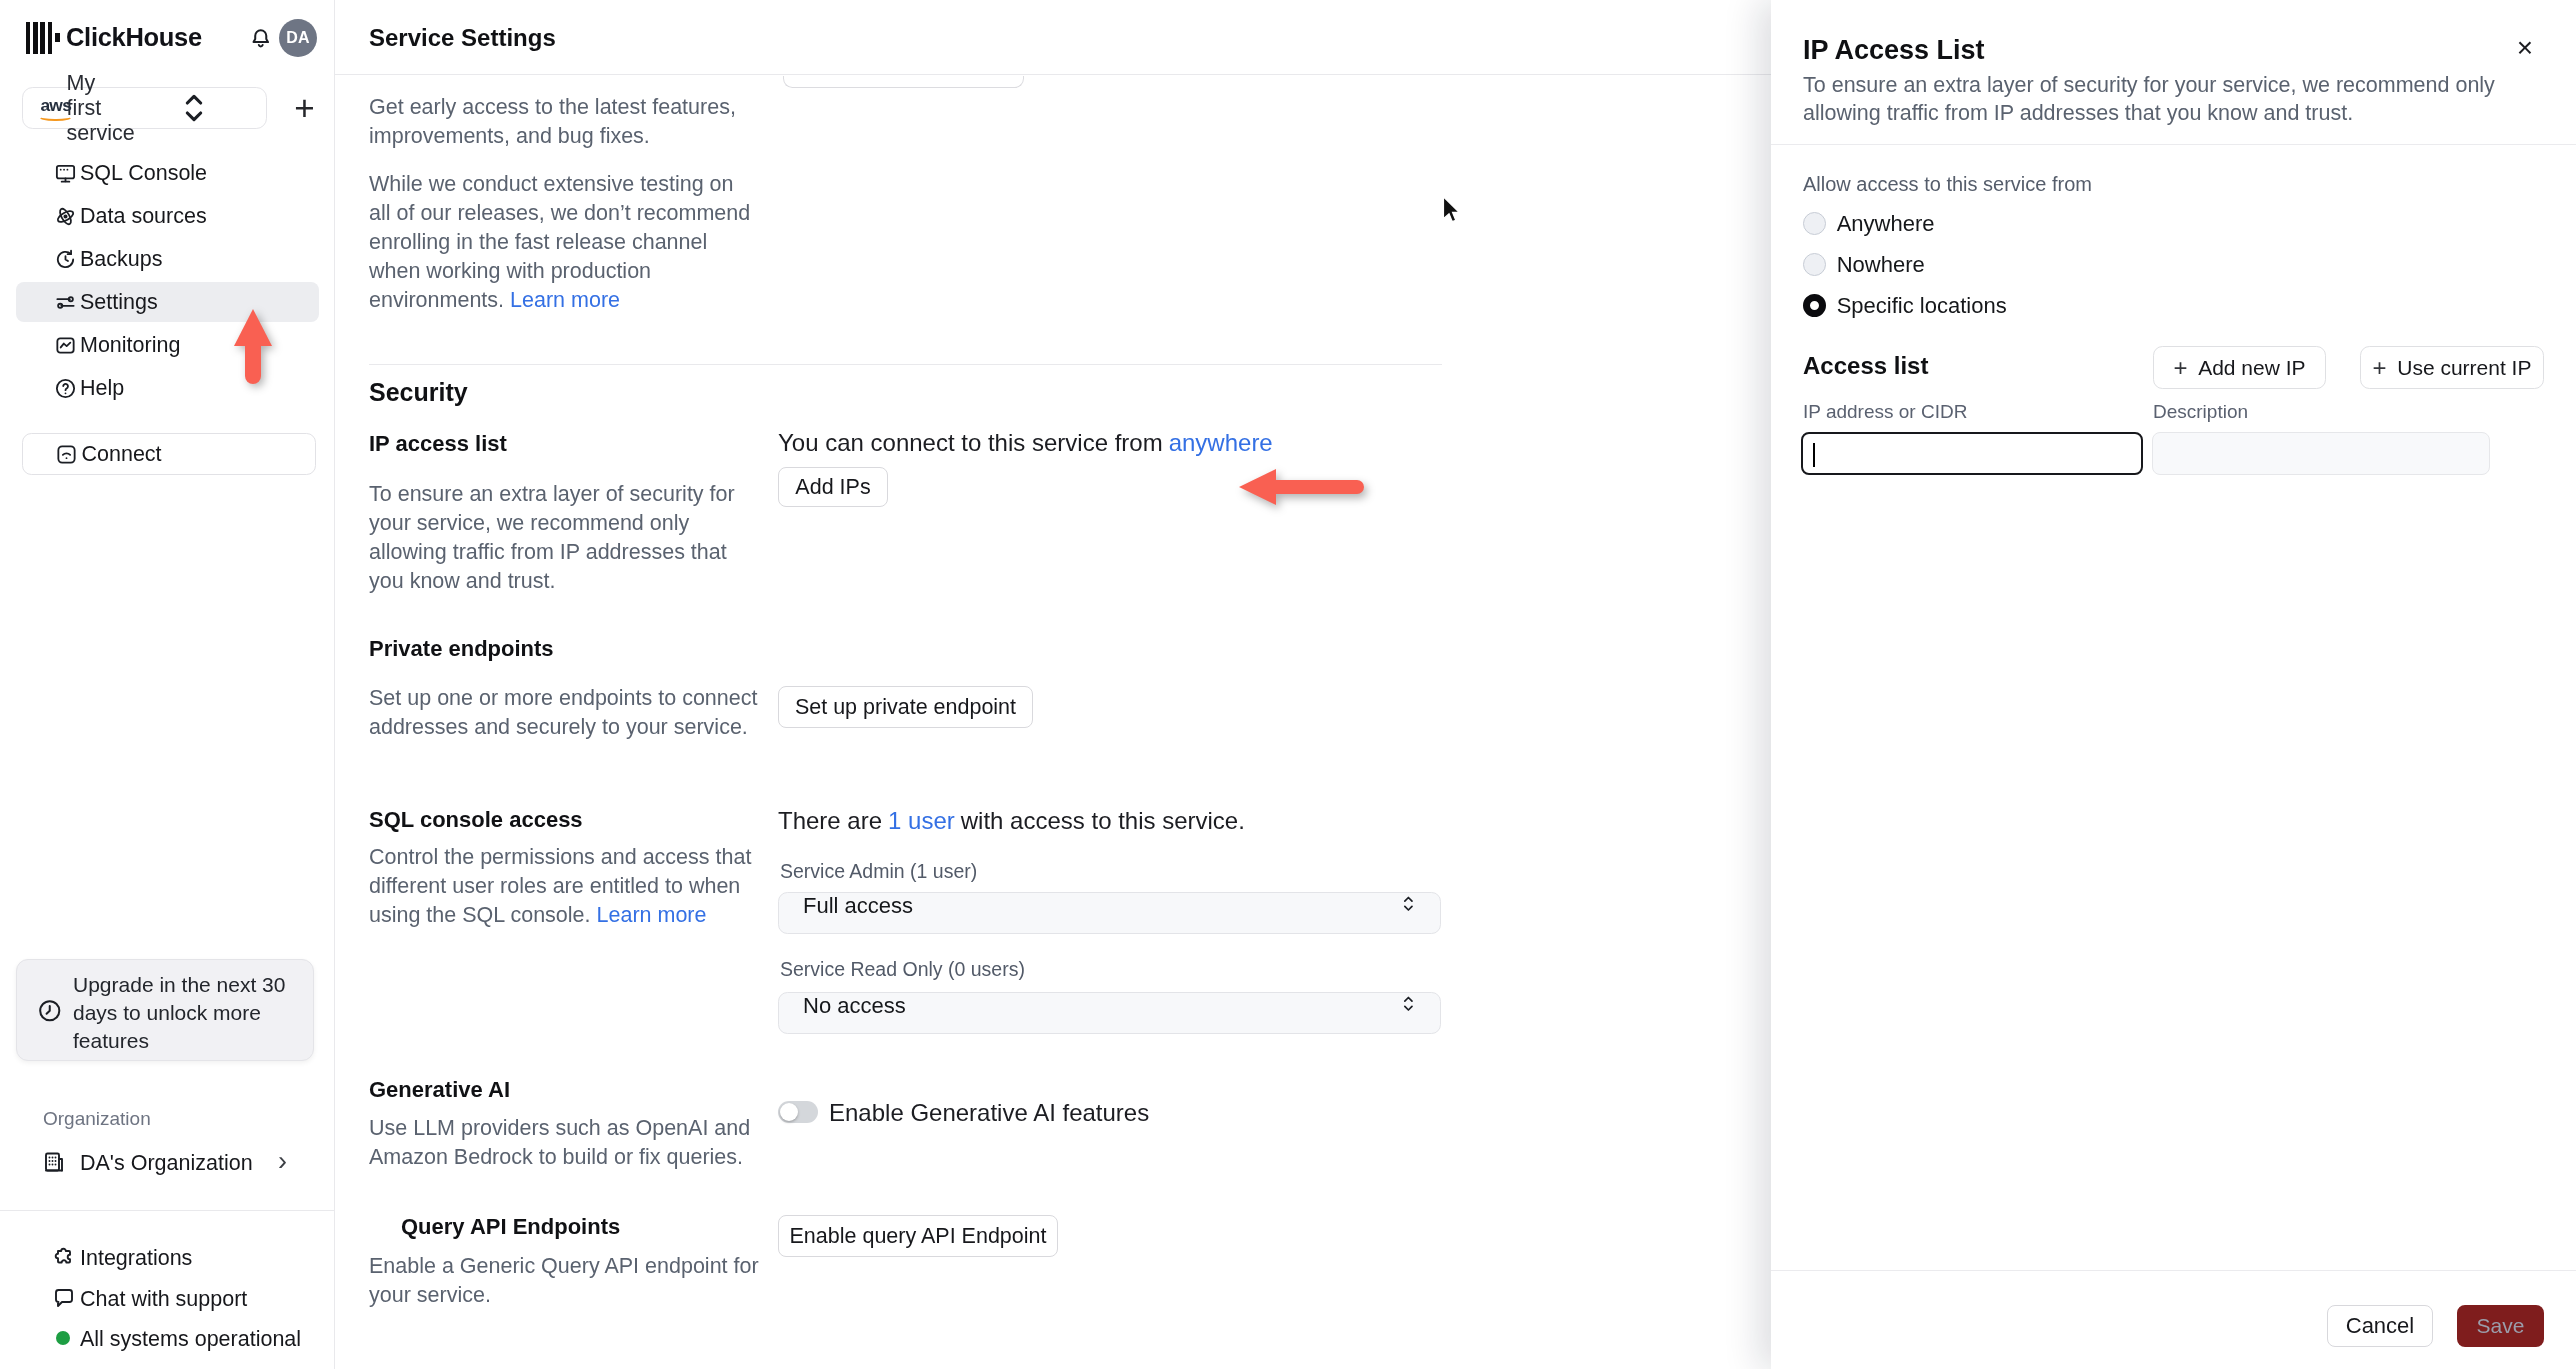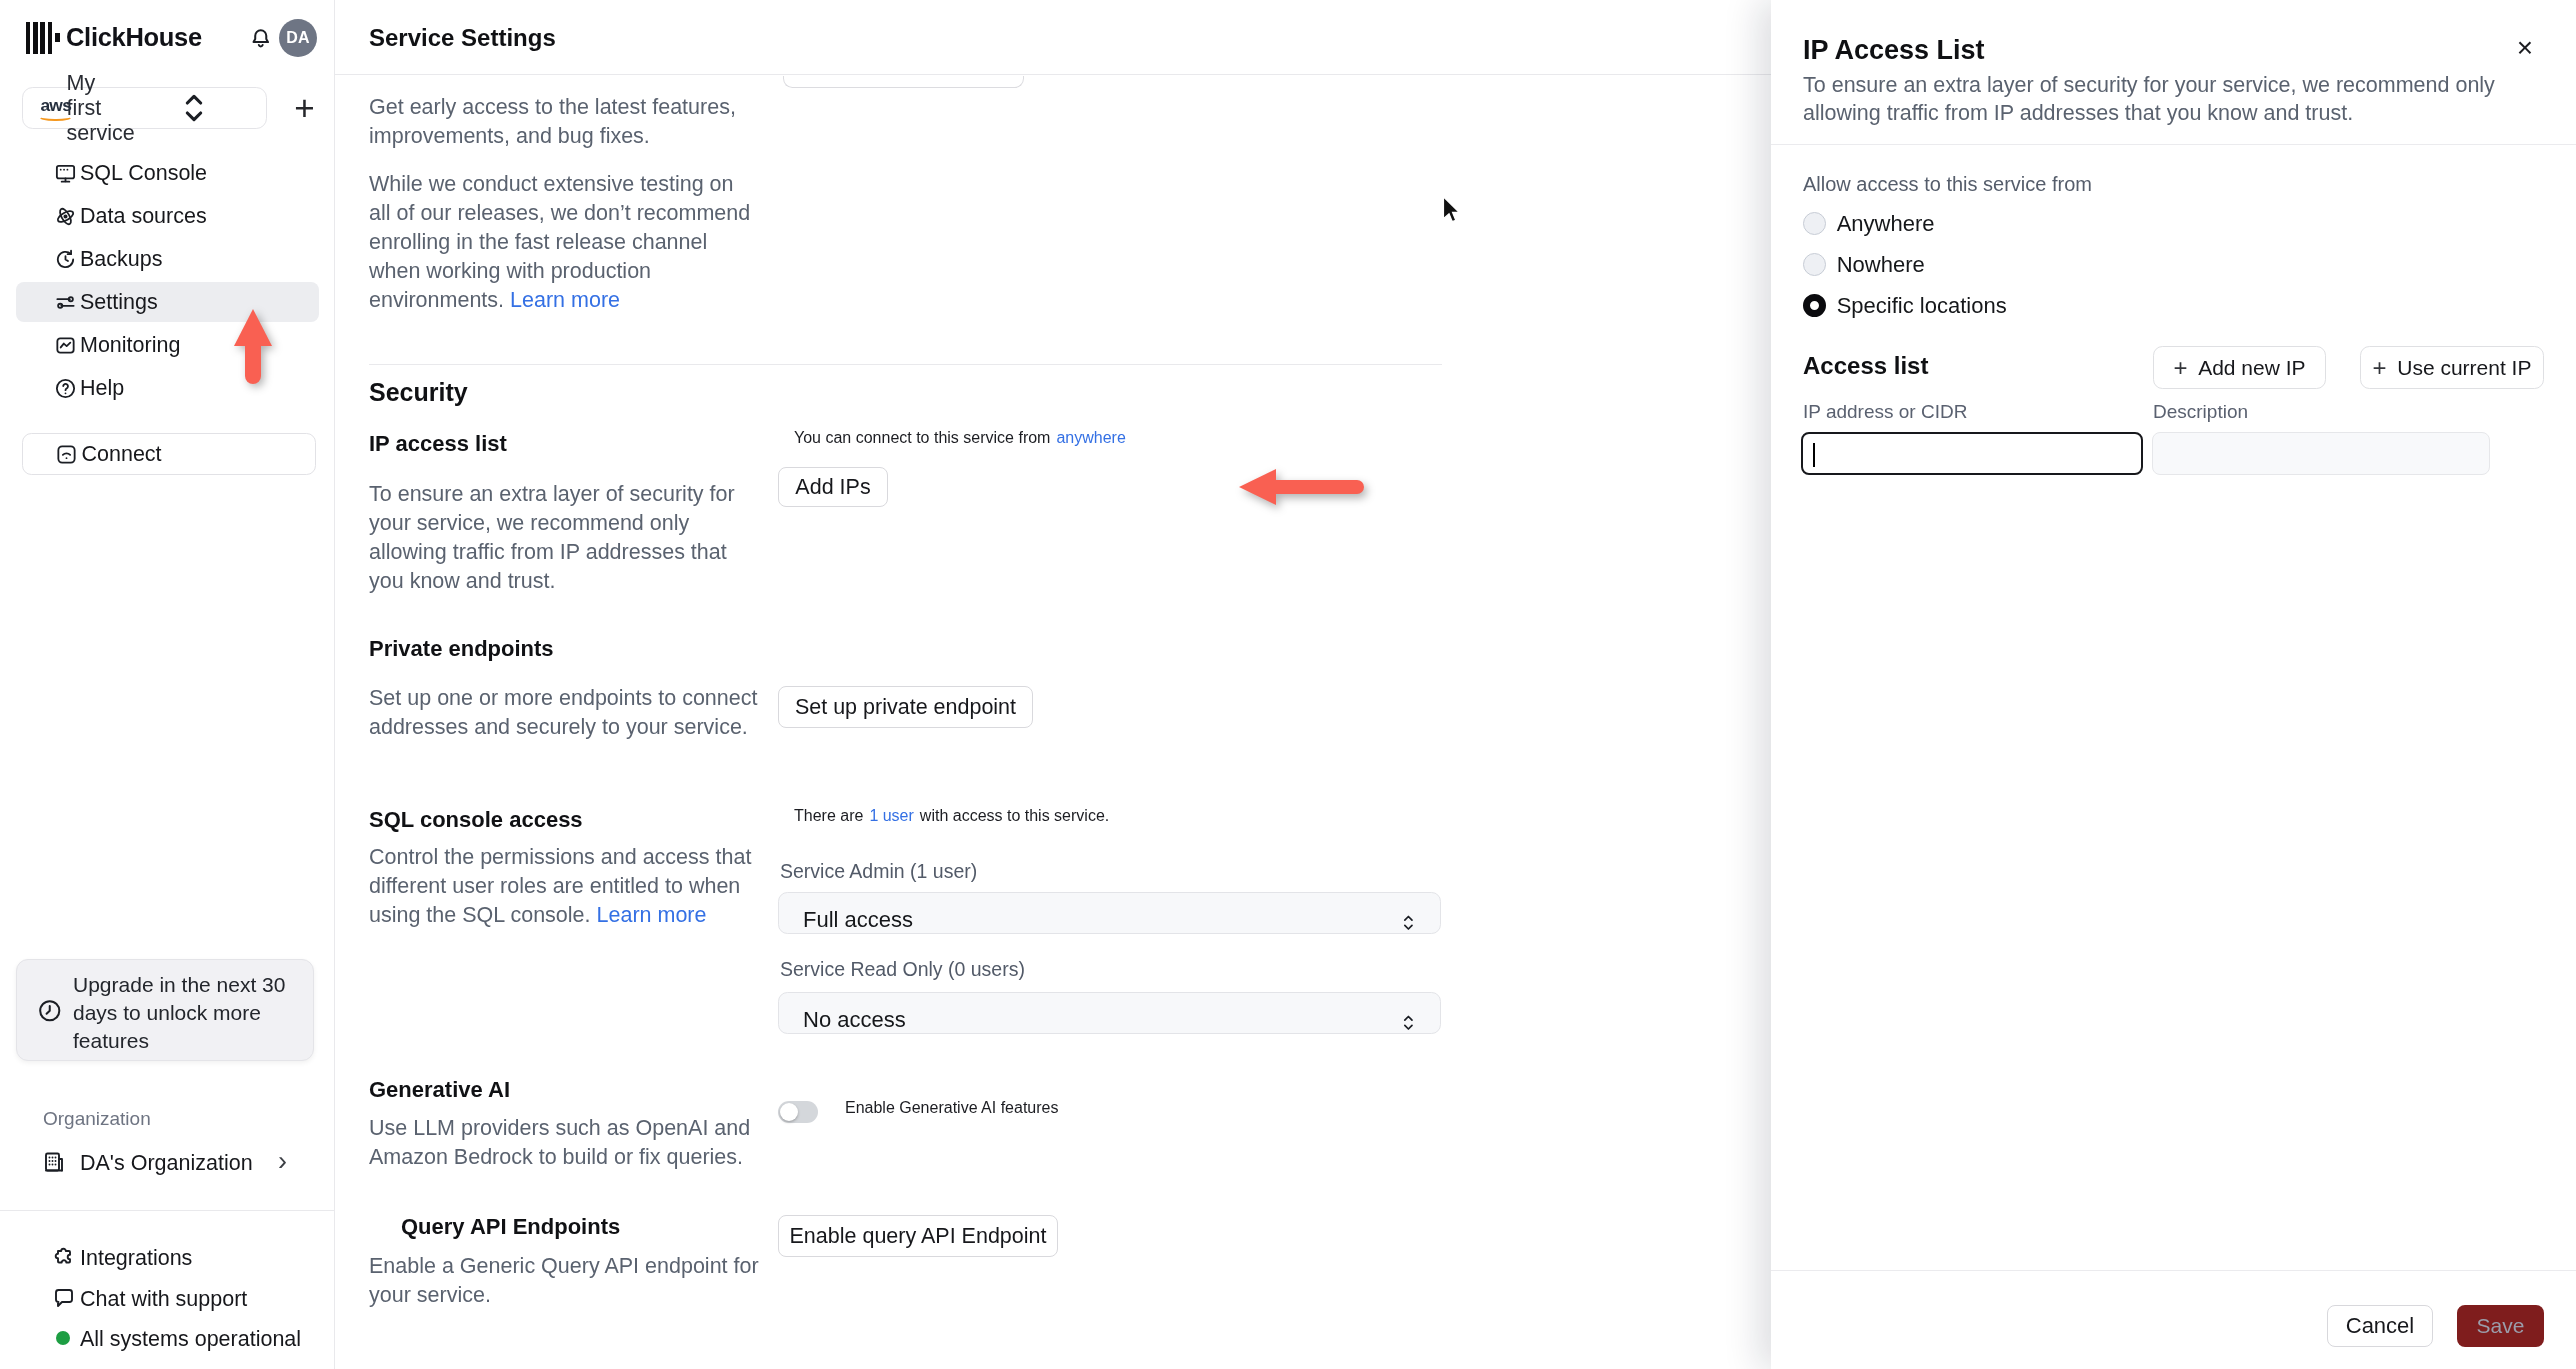--- a/index.html
+++ b/index.html
@@ -57,24 +57,24 @@
 
   
   .main { position:absolute; left:335px; top:0; width:1436px; height:1370px; background:#fff; }
   .main-header { position:absolute; left:0; top:0; width:2241px; height:75px; border-bottom:1.3px solid #e9e9ec; background:#fff; }
   .main-title { position:absolute; left:34px; top:24px; font-size:24px; font-weight:700; color:#101114; }
   .select-sliver { position:absolute; left:448px; top:76px; width:241px; height:12px; border:1.3px solid #dcdce0; border-top:none; border-radius:0 0 9.4px 9.4px; background:#fff; }
   .para { position:absolute; font-size:21.5px; line-height:29px; color:#5a626f; }
   .h-section { position:absolute; font-size:25px; font-weight:700; color:#101114; }
   .h-item { position:absolute; font-size:22px; font-weight:700; color:#101114; }
   .divider-main { position:absolute; left:34px; top:364px; width:1073px; height:1.3px; background:#e9e9ec; }
-  .status-line { position:absolute; font-size:16px; color:#1c1d22; white-space:nowrap;margin-left:16px; }
+  .status-line { position:absolute; font-size:24px; color:#1c1d22; white-space:nowrap; }
   .btn { position:absolute; background:#fff; border:1.3px solid #d9d9dd; border-radius:8px; font-size:21.5px; font-weight:500; color:#17181c; display:flex; align-items:center; justify-content:center; font-family:"Liberation Sans", sans-serif; }
   .small-label { position:absolute; font-size:19.5px; color:#525a68; }
-  .selectbox { position:absolute; width:663px; height:42px; background:#f7f8fa; border:1.3px solid #e3e4e8; border-radius:9.4px; display:flex; align-items:flex-end; padding:0 24px; font-size:22px; color:#15171a; }
+  .selectbox { position:absolute; width:663px; height:42px; background:#f7f8fa; border:1.3px solid #e3e4e8; border-radius:9.4px; display:flex; align-items:flex-start; padding:0 24px; font-size:22px; color:#15171a; }
   .selectbox .sel-chev { margin-left:auto; width:14.8px; height:21.5px; }
   .toggle { position:absolute; left:443px; top:1101px; width:40px; height:22px; background:#d4d7db; border-radius:11.4px; }
   .toggle .knob { position:absolute; left:2px; top:2px; width:18px; height:18px; background:#fff; border-radius:50%; box-shadow:0 1.3px 2.7px rgba(0,0,0,0.25); }
 
   
   .drawer { position:absolute; left:1771px; top:0; width:805px; height:1370px; background:#fff; box-shadow:-12px 0 34px rgba(16,24,40,0.14); z-index:5; }
   .drawer-title { position:absolute; left:32px; top:35px; font-size:27px; font-weight:700; color:#0f1013; }
   .close-x { position:absolute; left:738px; top:32px; width:32px; height:32px; font-size:28px; font-weight:300; color:#1b1c20; display:flex; align-items:center; justify-content:center; }
   .drawer-desc { position:absolute; left:32px; top:71px; width:745px; font-size:21.5px; line-height:28px; color:#5a626f; }
   .d-div1 { position:absolute; left:0; top:144px; width:805px; height:1.3px; background:#ebebee; }

